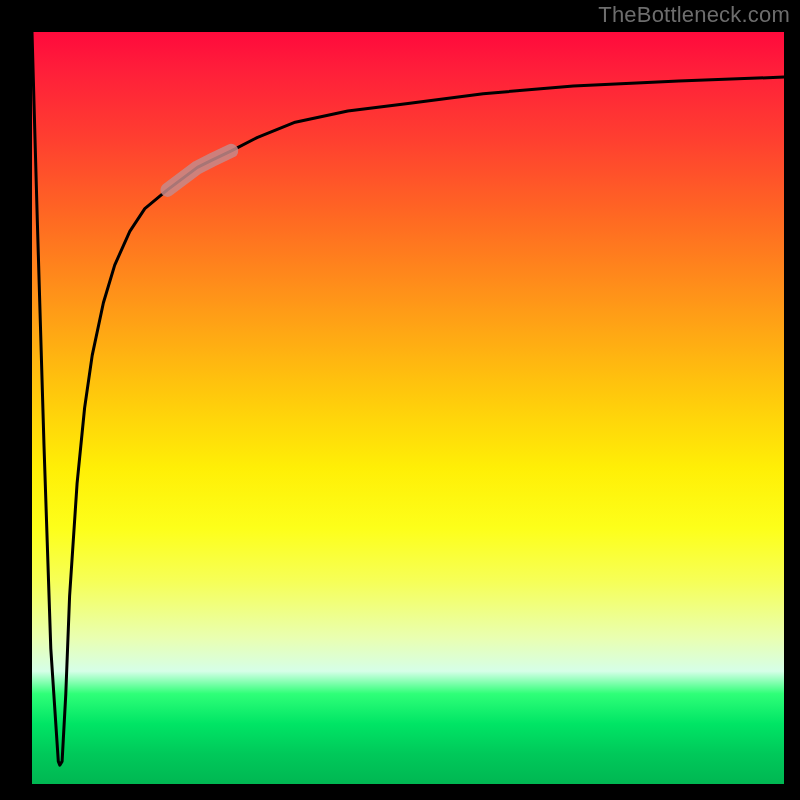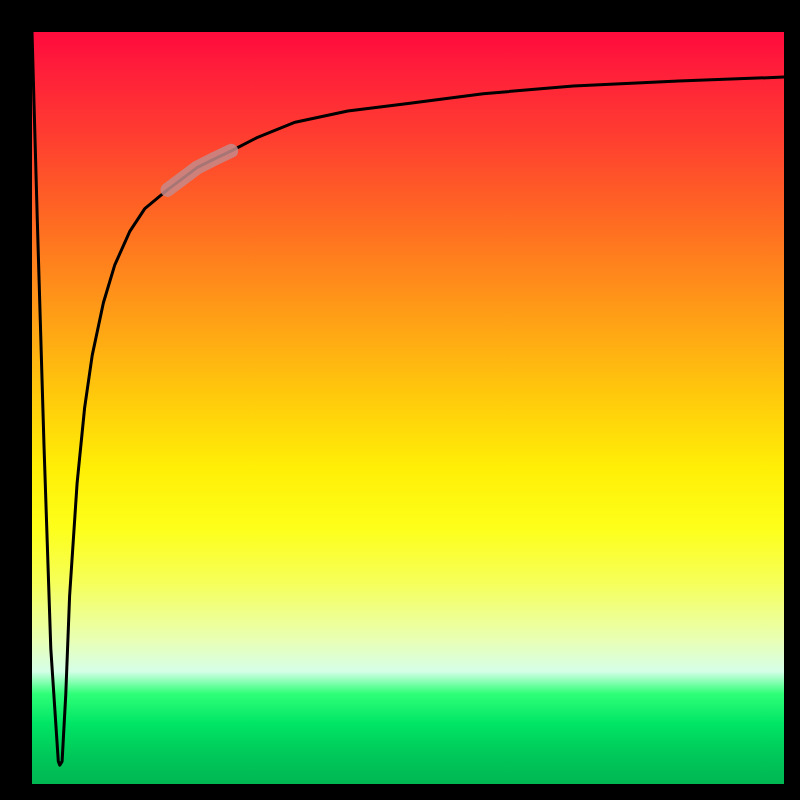--- a/index.html
+++ b/index.html
@@ -67,13 +67,14 @@
 
 <div class="frame">
 
   <div class="plot-area"></div>
 
   <svg class="curve-svg" viewBox="0 0 752 752" preserveAspectRatio="none">
     <polyline id="curve-main" fill="none" stroke="#000000" stroke-width="3" stroke-linejoin="round" stroke-linecap="round" points="0.0,0.0 5.3,188.0 12.0,413.6 18.8,616.6 26.3,729.4 27.8,733.2 30.1,729.4 33.8,661.8 37.6,564.0 45.1,451.2 52.6,376.0 60.2,323.4 71.4,270.7 82.7,233.1 97.8,199.3 112.8,176.7 135.4,157.9 165.4,135.4 180.5,127.8 199.3,118.8 225.6,105.3 263.2,90.2 315.8,79.0 376.0,71.4 451.2,61.7 541.4,54.1 646.7,48.9 752.0,45.1"></polyline>
     <polyline id="curve-highlight" fill="none" stroke="#c58a8a" stroke-width="14" stroke-linecap="round" stroke-linejoin="round" opacity="0.85" points="135.4,157.9 165.4,135.4 180.5,127.8 199.3,118.8"></polyline>
   </svg>
 
+  <div class="watermark">TheBottleneck.com</div>
 </div>
 
 </body></html>

